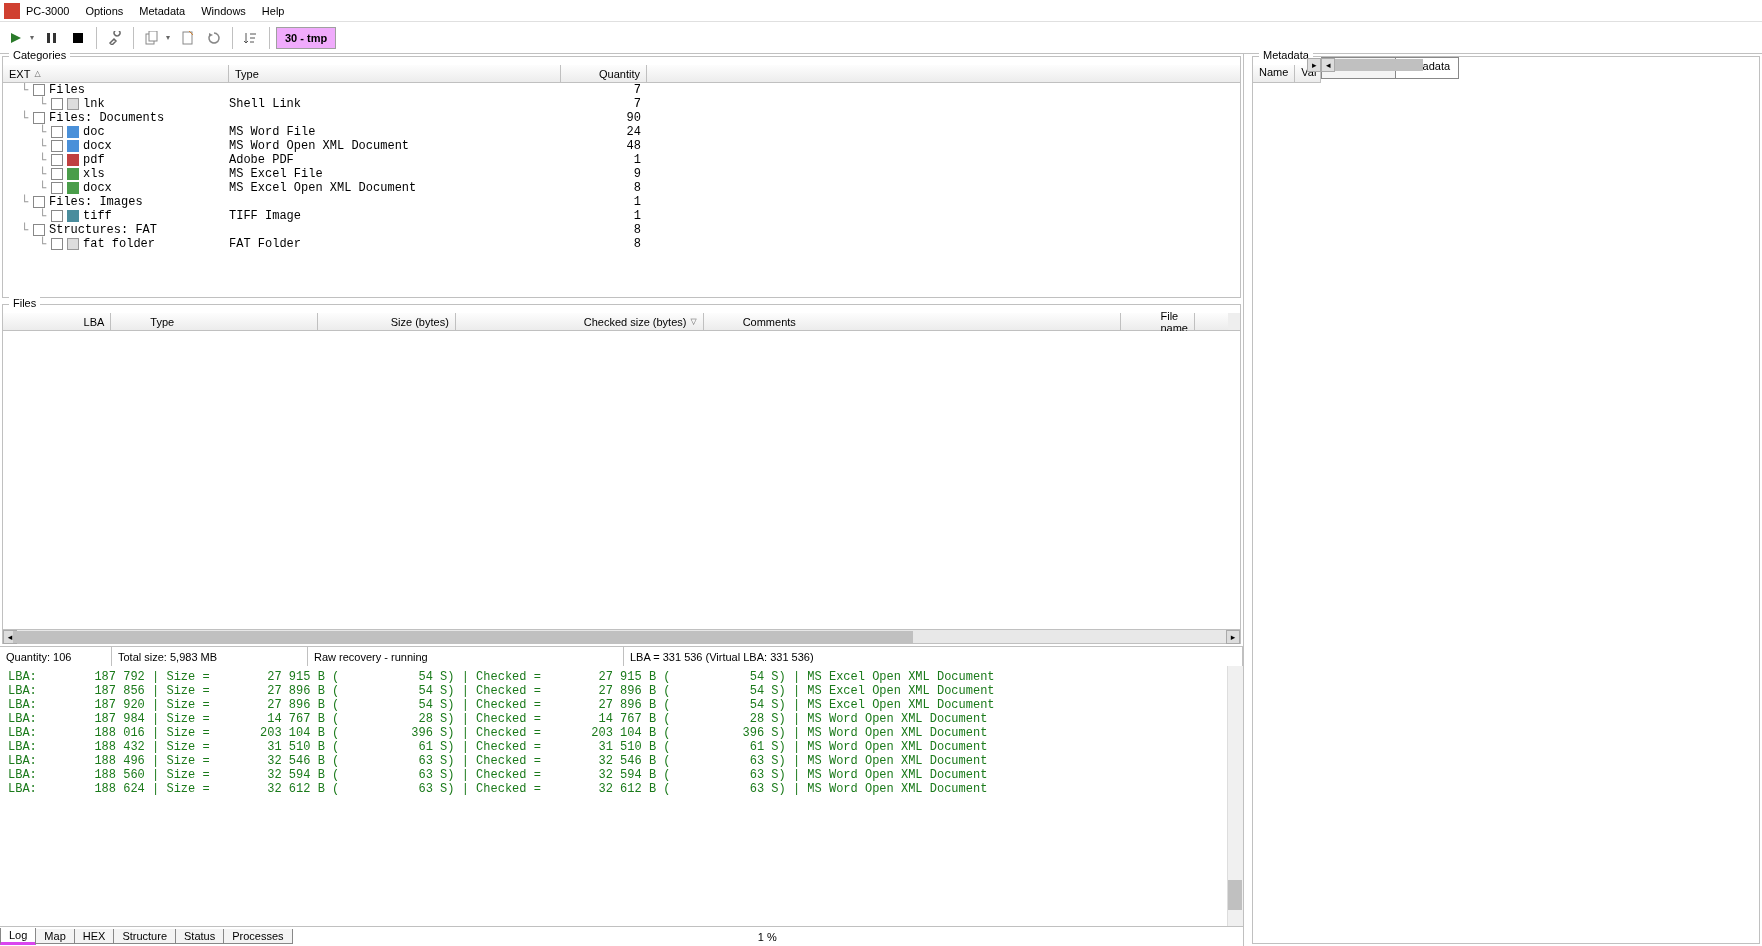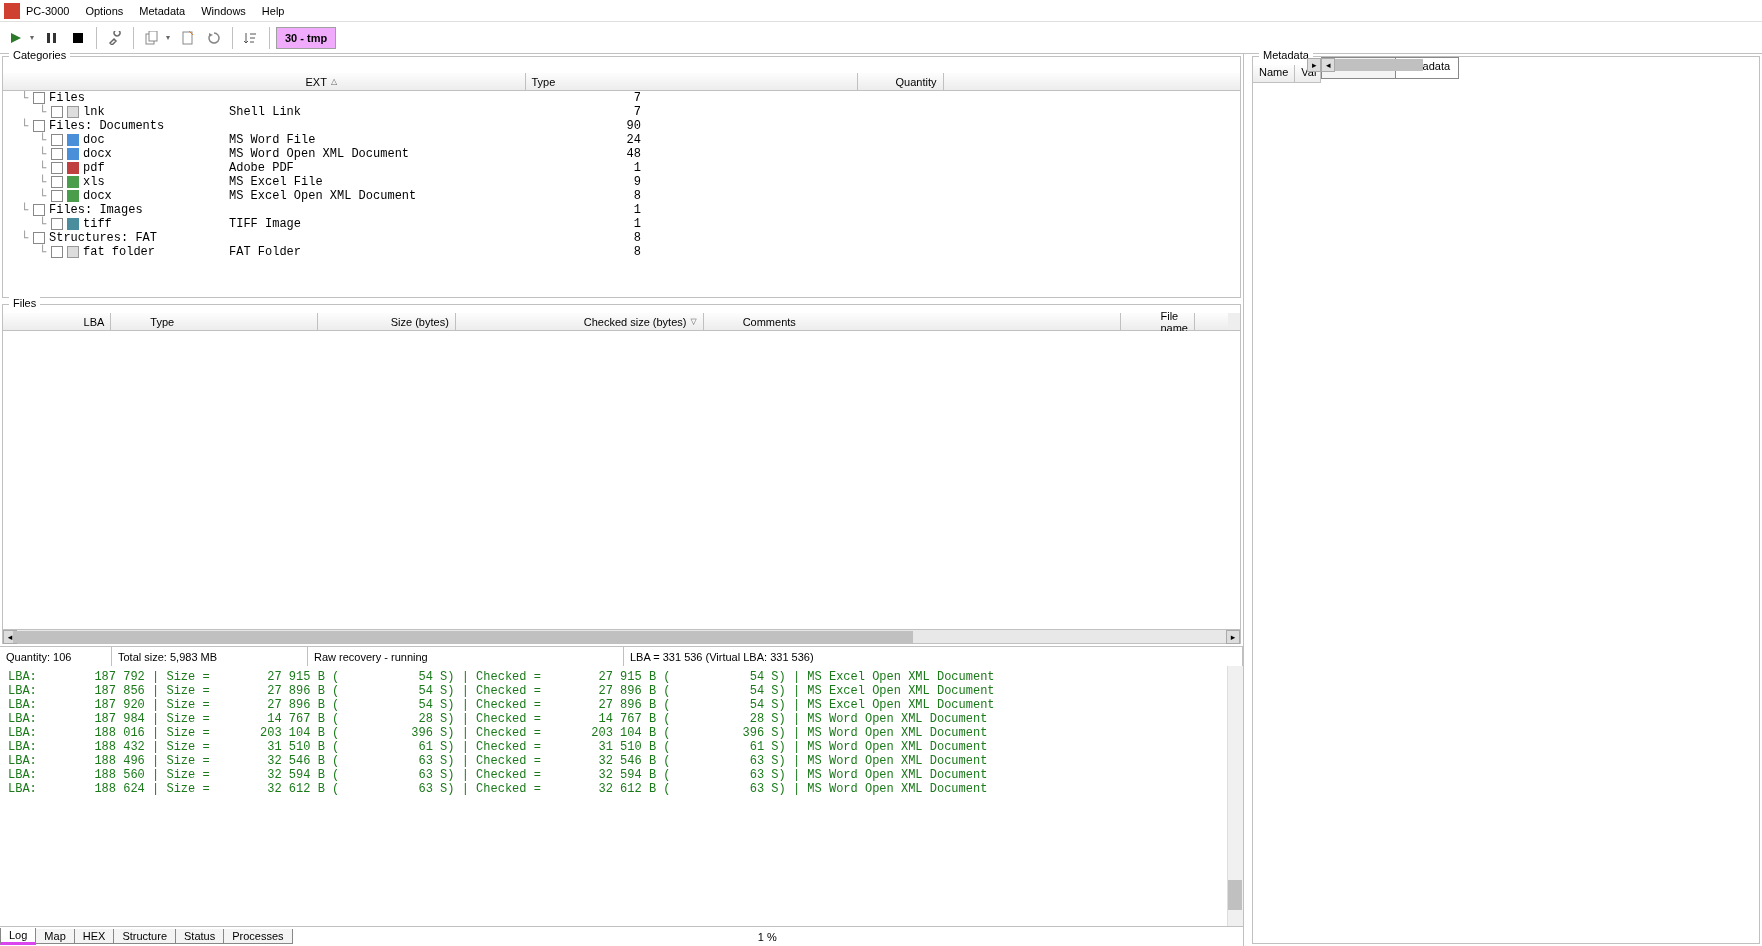--- a/index.html
+++ b/index.html
@@ -14,21 +14,21 @@
 .tool-text { padding: 0 8px; font-weight: bold; border: 1px solid #a0a0a0; height: 22px; display: flex; align-items: center; background: #f0abfc; }
 
 .main-layout { display: flex; height: calc(100% - 54px); }
 .left-col { width: 1244px; display: flex; flex-direction: column; border-right: 1px solid #c0c0c0; }
 .right-col { flex: 1; display: flex; flex-direction: column; }
 
 .group-box { border: 1px solid #c0c0c0; margin: 2px; position: relative; }
 .group-label { position: absolute; top: -8px; left: 6px; background: #fff; padding: 0 4px; font-size: 11px; }
 
 .categories-box { height: 242px; }
-.cat-header { display: flex; background: linear-gradient(#fdfdfd,#ececec); border-bottom: 1px solid #c0c0c0; height: 18px; margin-top: 16px; justify-content: center; }
+.cat-header { display: flex; background: linear-gradient(#fdfdfd,#ececec); border-bottom: 1px solid #c0c0c0; height: 18px; margin-top: 8px; }
 .cat-col { border-right: 1px solid #c0c0c0; padding: 1px 6px; display: flex; align-items: center; }
 .cat-col-ext { width: 226px; }
 .cat-col-type { flex: 1; width: 332px; flex: 0 0 332px; }
 .cat-col-qty { width: 86px; justify-content: flex-end; }
 .cat-body { font-family: "Courier New", monospace; font-size: 12px; height: calc(100% - 26px); overflow: hidden; }
 .cat-row { display: flex; height: 14px; align-items: center; }
 .cat-indent-0 { padding-left: 18px; }
 .cat-indent-1 { padding-left: 36px; }
 .tree-elbow { display:inline-block; width:12px; color:#999; font-family: monospace; }
 .cat-chk { width: 12px; height: 12px; border: 1px solid #888; margin-right: 4px; display: inline-block; }

